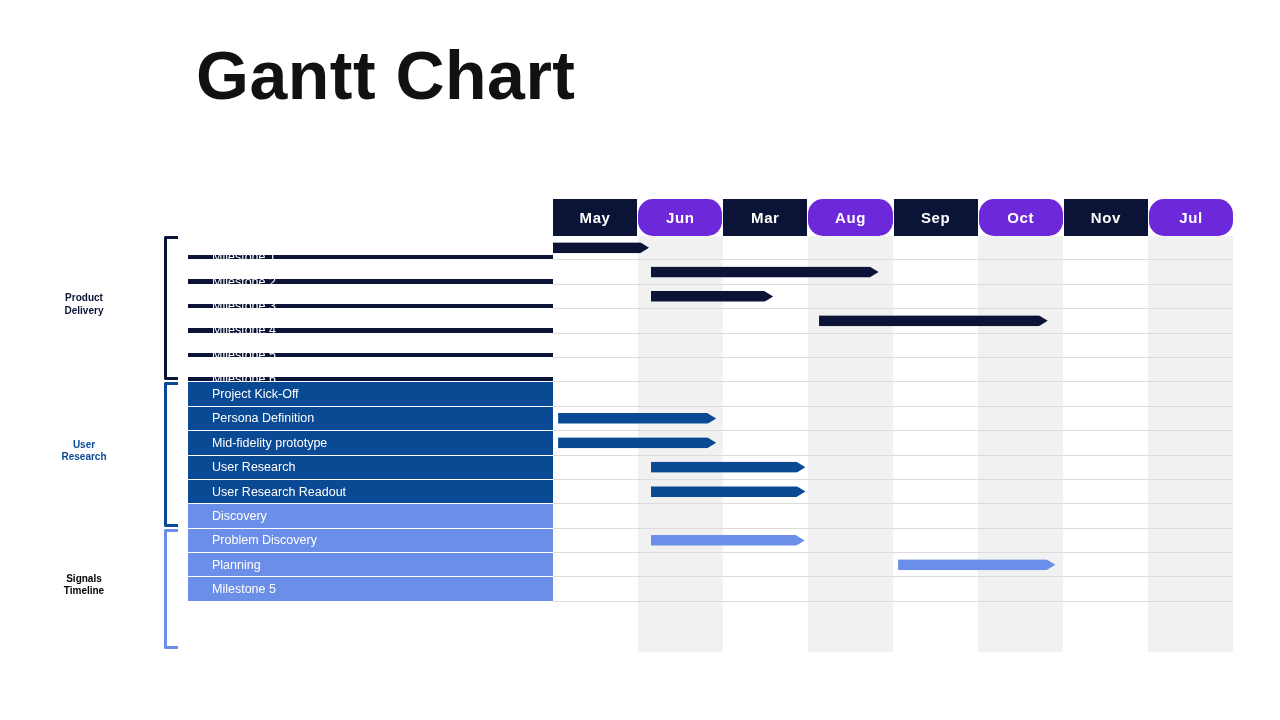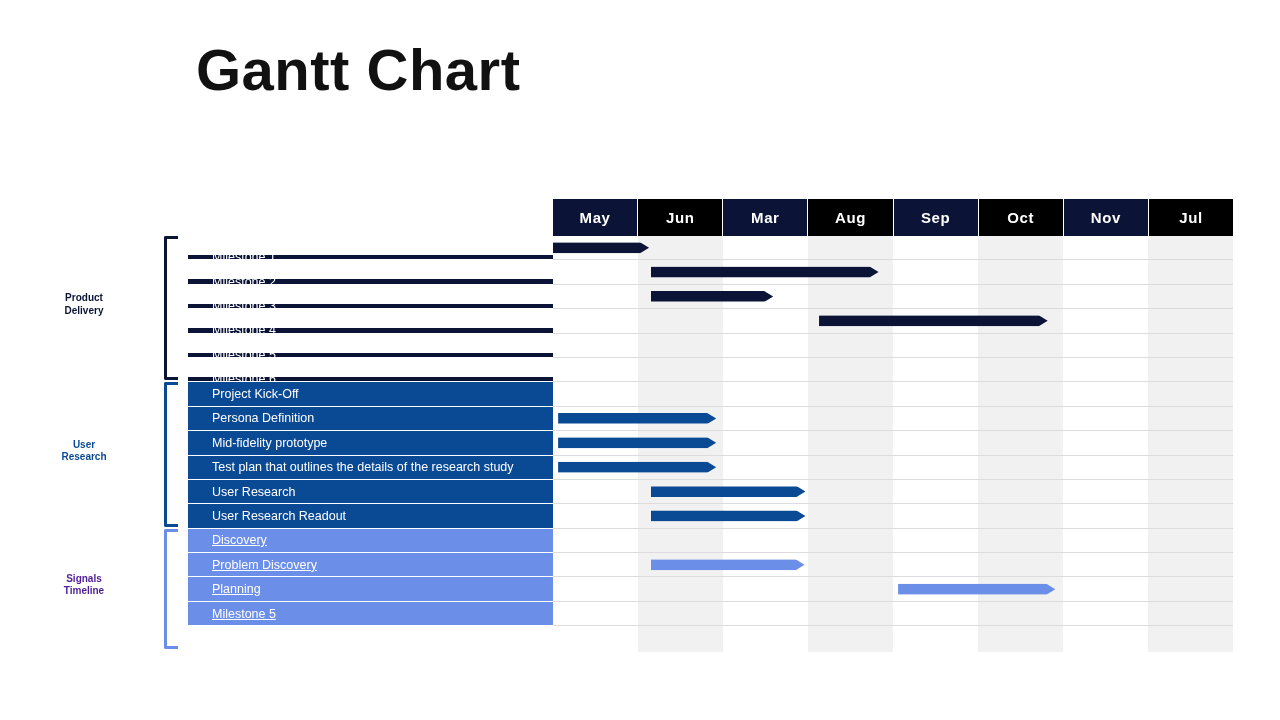--- a/index.html
+++ b/index.html
@@ -19,21 +19,21 @@
     position: absolute;
     inset: 0;
     background: #ffffff;
   }
 
   
   #chart-title {
     position: absolute;
     left: 196px;
     top: 38px;
-    font-size: 58px;
+    font-size: 68px;
     font-weight: bold;
     letter-spacing: 0.5px;
     color: #111111;
     line-height: 1.1;
     white-space: nowrap;
   }
 
   
   #gantt {
     position: absolute;
@@ -59,21 +59,21 @@
     justify-content: center;
     color: #ffffff;
     font-size: 15px;
     font-weight: bold;
     letter-spacing: 0.6px;
     box-sizing: border-box;
     border-right: 1px solid #ffffff;
   }
   .month-cell:last-child { border-right: none; }
   .month-dark  { background: #0b1437; }
-  .month-light { background: #000000; }
+  .month-light { background: #6d28d9; border-radius: 15px; }
 
   
   #grid-columns {
     position: absolute;
     left: 553px;
     top: 236px;
     width: 680px;
     height: 416px;
     display: flex;
   }
@@ -117,21 +117,21 @@
     box-sizing: border-box;
   }
 
   
   .g0 .row-label { background: #0b1437; }
   .g1 .row-label { background: #0a4a94; }
   .g2 .row-label { background: #6b8ee8; }
 
   .g0 .row-label { border-bottom-color: #ffffff; margin-top: 19px; }
   .g1 .row-label { border-bottom-color: #ffffff; }
-  .g2 .row-label { border-bottom-color: #ffffff; text-decoration: underline; }
+  .g2 .row-label { border-bottom-color: #ffffff; }
 
   
   .bar {
     position: absolute;
     top: 50%;
     transform: translateY(-50%);
     height: 11px;
   }
   .bar-body {
     width: 100%;
@@ -163,21 +163,21 @@
     width: 120px;
     text-align: center;
     right: 1136px;
     font-size: 10px;
     font-weight: bold;
     line-height: 1.25;
     white-space: pre-line;
   }
   .name-g0 { color: #0b1437; }
   .name-g1 { color: #0a4a94; }
-  .name-g2 { color: #4c1d95; }
+  .name-g2 { color: #000000; }
 </style>
 </head>
 <body>
 
 <div id="slide">
 
   <div id="chart-title">Gantt Chart</div>
 
   <div id="gantt">
 
@@ -258,28 +258,20 @@
         </div>
         <div class="gantt-row g1">
           <div class="row-label">Mid-fidelity prototype</div>
           <div class="row-track">
             <div class="bar bar-g1" style="left: 5.1px; width: 158.1px;">
               <div class="bar-body"></div>
             </div>
           </div>
         </div>
         <div class="gantt-row g1">
-          <div class="row-label">Test plan that outlines the details of the research study</div>
-          <div class="row-track">
-            <div class="bar bar-g1" style="left: 5.1px; width: 158.1px;">
-              <div class="bar-body"></div>
-            </div>
-          </div>
-        </div>
-        <div class="gantt-row g1">
           <div class="row-label">User Research</div>
           <div class="row-track">
             <div class="bar bar-g1" style="left: 97.75px; width: 154.7px;">
               <div class="bar-body"></div>
             </div>
           </div>
         </div>
         <div class="gantt-row g1">
           <div class="row-label">User Research Readout</div>
           <div class="row-track">

